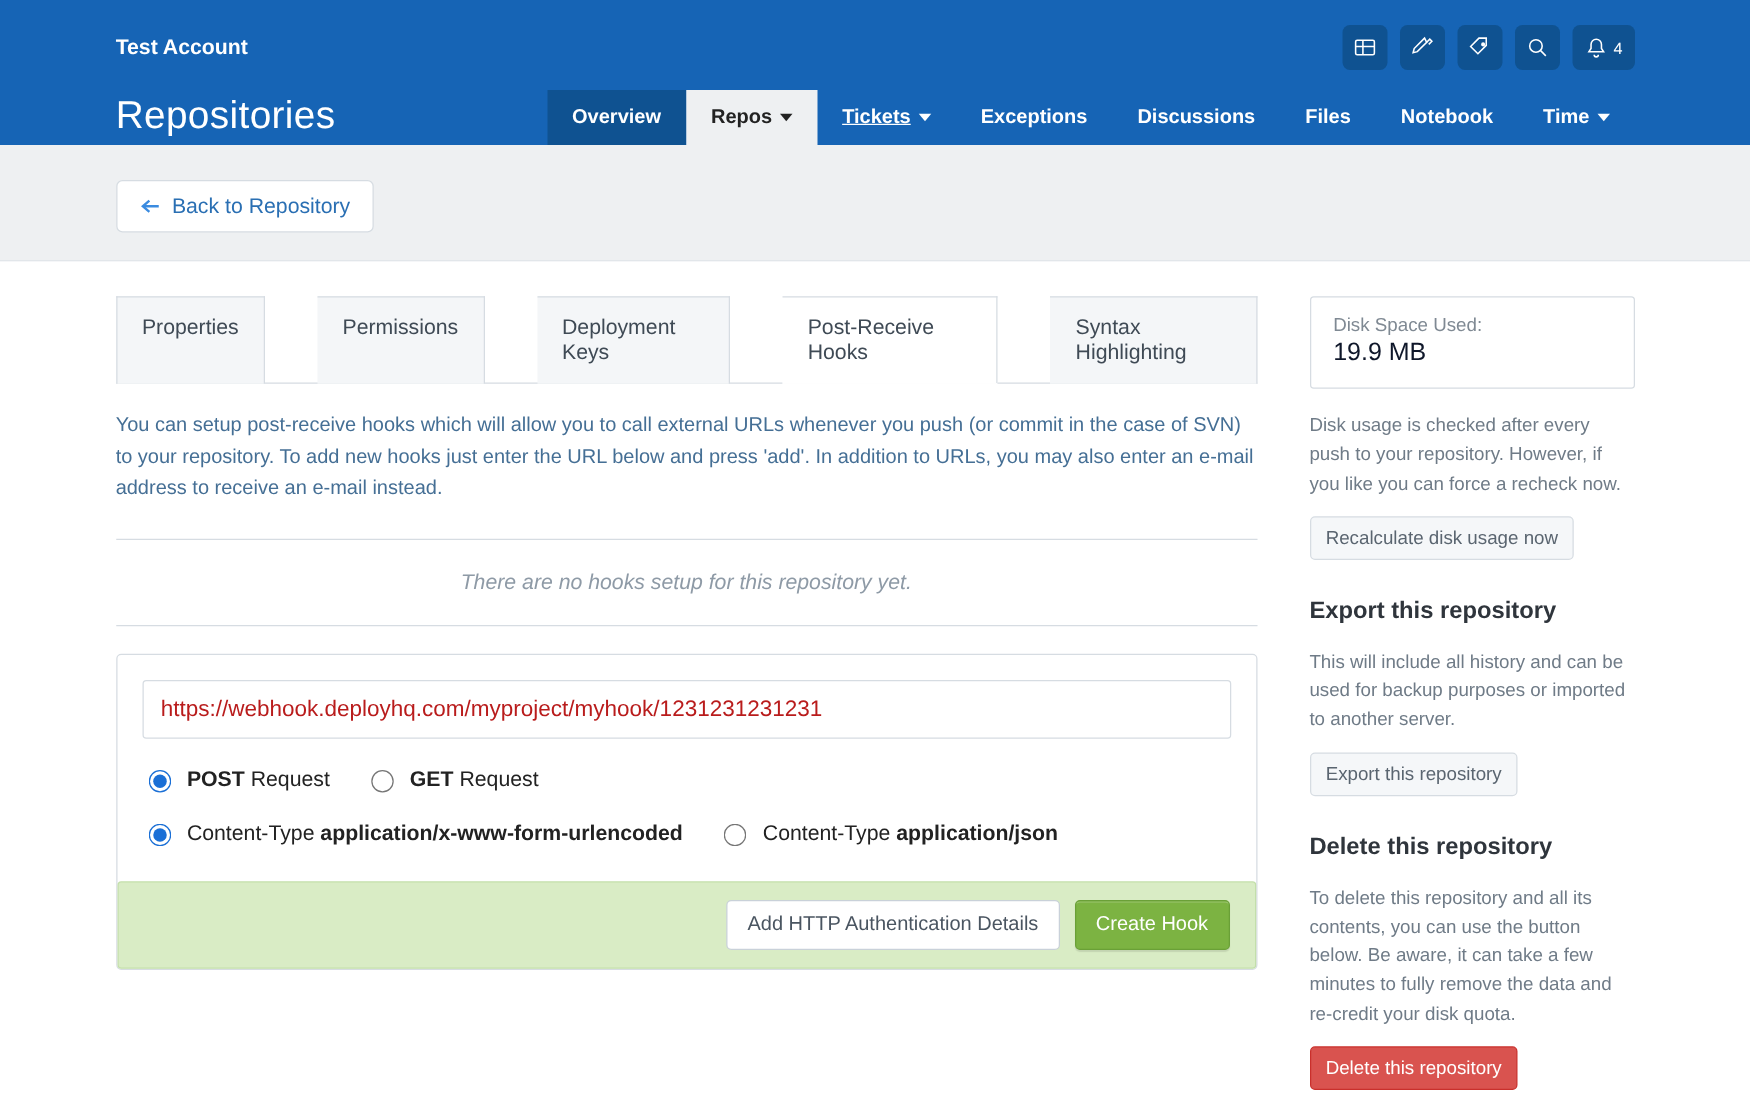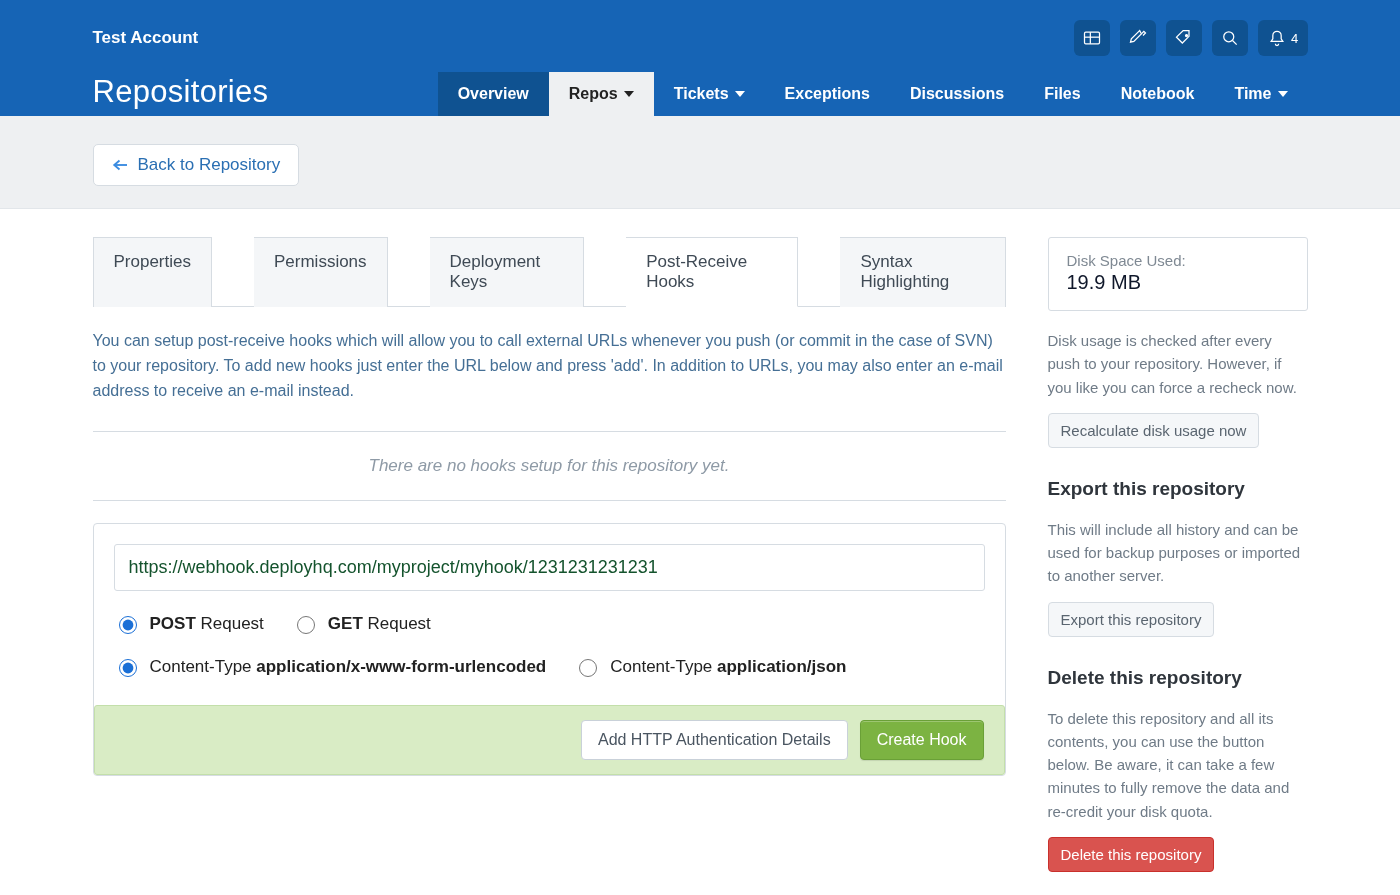--- a/index.html
+++ b/index.html
@@ -43,21 +43,21 @@
   .left{flex:1;min-width:0;}
   .right{width:260px;flex-shrink:0;}
   .tab-strip{display:flex;border-bottom:1px solid var(--gray-border);gap:42px;}
   .tab{padding:14px 20px;font-size:17px;color:#3f4a55;border:1px solid var(--gray-border);border-bottom:none;background:#f4f6f8;margin-right:0;margin-bottom:-1px;cursor:pointer;}
   .tab + .tab{border-left:none;}
   .tab.active{background:#fff;border-bottom:1px solid #fff;font-weight:400;}
   .intro{color:#456f95;font-size:16px;line-height:1.55;padding:22px 0 10px;}
   .hr{height:1px;background:var(--gray-border);margin:18px 0;}
   .empty{text-align:center;color:#8e9aa6;font-style:italic;font-size:17px;padding:6px 0;}
   .form-box{border:1px solid var(--gray-border);border-radius:4px;padding:20px 20px 0;margin-top:22px;}
-  .url-input{width:100%;font-size:18px;padding:12px 14px;border:1px solid var(--gray-border);border-radius:3px;color:#14532d;outline:none;font-family:inherit;}
+  .url-input{width:100%;font-size:18px;padding:12px 14px;border:1px solid var(--gray-border);border-radius:3px;color:#b91c1c;outline:none;font-family:inherit;}
   .radio-row{display:flex;gap:28px;margin-top:22px;align-items:center;font-size:17px;color:#222;}
   .radio-row label{display:flex;align-items:center;gap:10px;cursor:pointer;}
   input[type=radio]{width:18px;height:18px;accent-color:#1a6fd6;cursor:pointer;}
   .action-bar{background:#d9ecc5;border:1px solid #c3dfaa;border-radius:3px;margin:28px -20px 0;padding:14px 20px;display:flex;justify-content:flex-end;gap:12px;}
   .btn{border-radius:4px;font-size:16px;padding:10px 16px;cursor:pointer;border:1px solid transparent;font-family:inherit;}
   .btn-light{background:#ffffff;border-color:#c9d1d9;color:#4a5561;}
   .btn-green{background:var(--green);border-color:var(--green-dark);color:#fff;font-weight:500;box-shadow:inset 0 1px 0 rgba(255,255,255,.25),0 1px 1px rgba(0,0,0,.1);}
   .side-box{border:1px solid var(--gray-border);border-radius:3px;padding:14px 18px 16px;}
   .side-label{color:#7f8993;font-size:15px;}
   .side-value{font-size:20px;color:#0f172a;margin-top:2px;}
@@ -110,21 +110,21 @@
     </div>
 
     <div class="nav-row" id="nav-row">
         <div class="nav-item" style="background: var(--blue-dark);">
           <span>Overview</span>
         </div>
         <div class="nav-item active">
           <span>Repos</span>
           <span class="caret"></span>
         </div>
-        <div class="nav-item" style="background: transparent;">
+        <div class="nav-item" style="background: transparent; text-decoration: underline;">
           <span>Tickets</span>
           <span class="caret"></span>
         </div>
         <div class="nav-item" style="background: transparent;">
           <span>Exceptions</span>
         </div>
         <div class="nav-item" style="background: transparent; justify-content: center;">
           <span>Discussions</span>
         </div>
         <div class="nav-item" style="background: transparent;">

